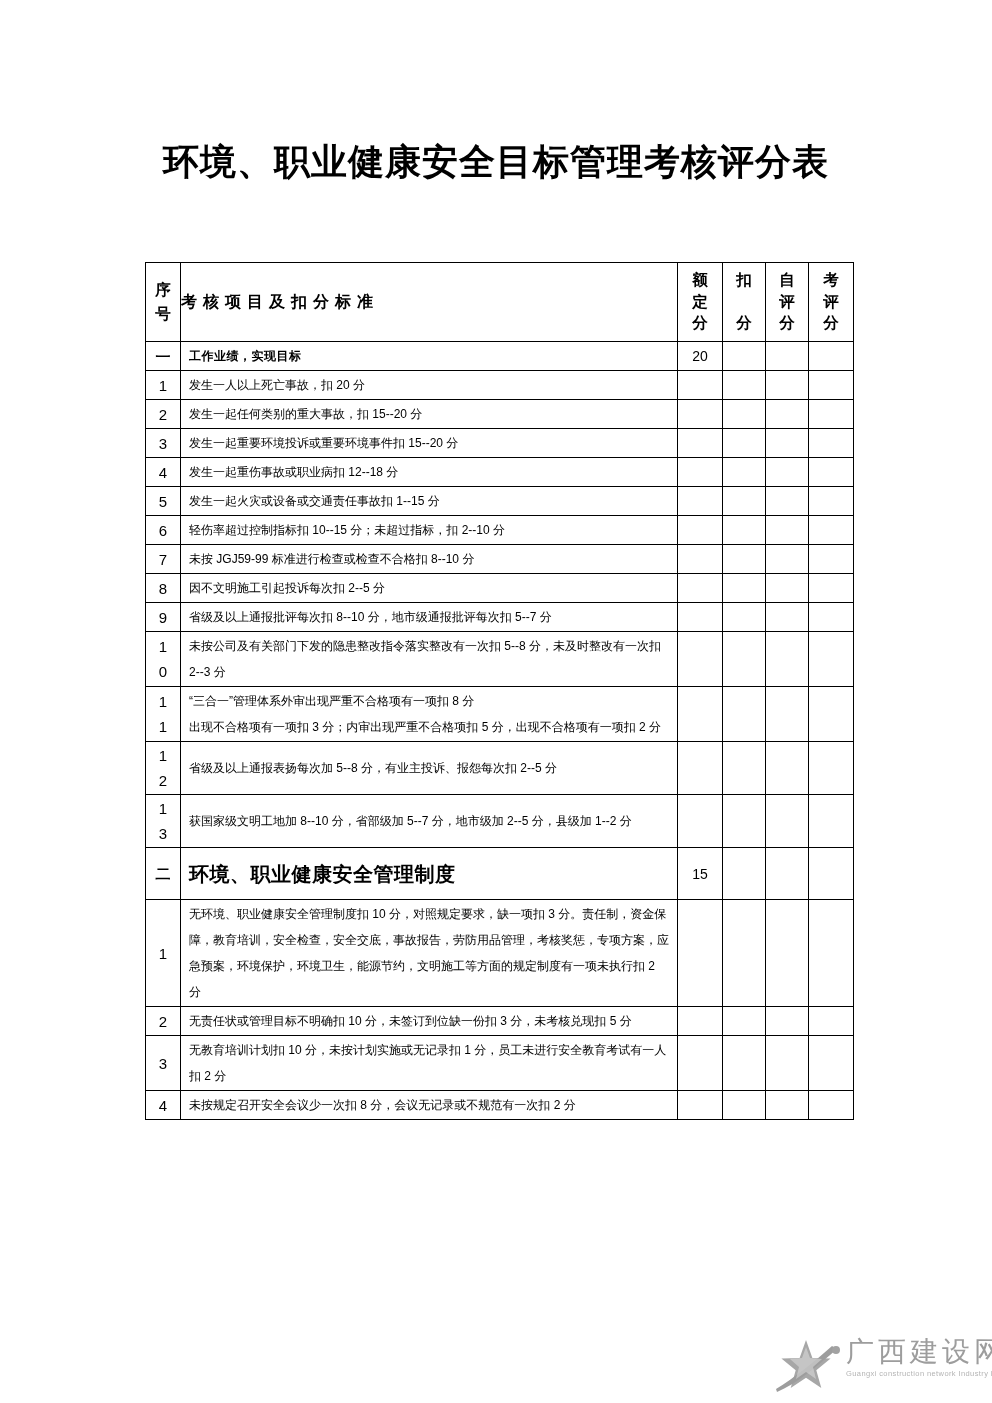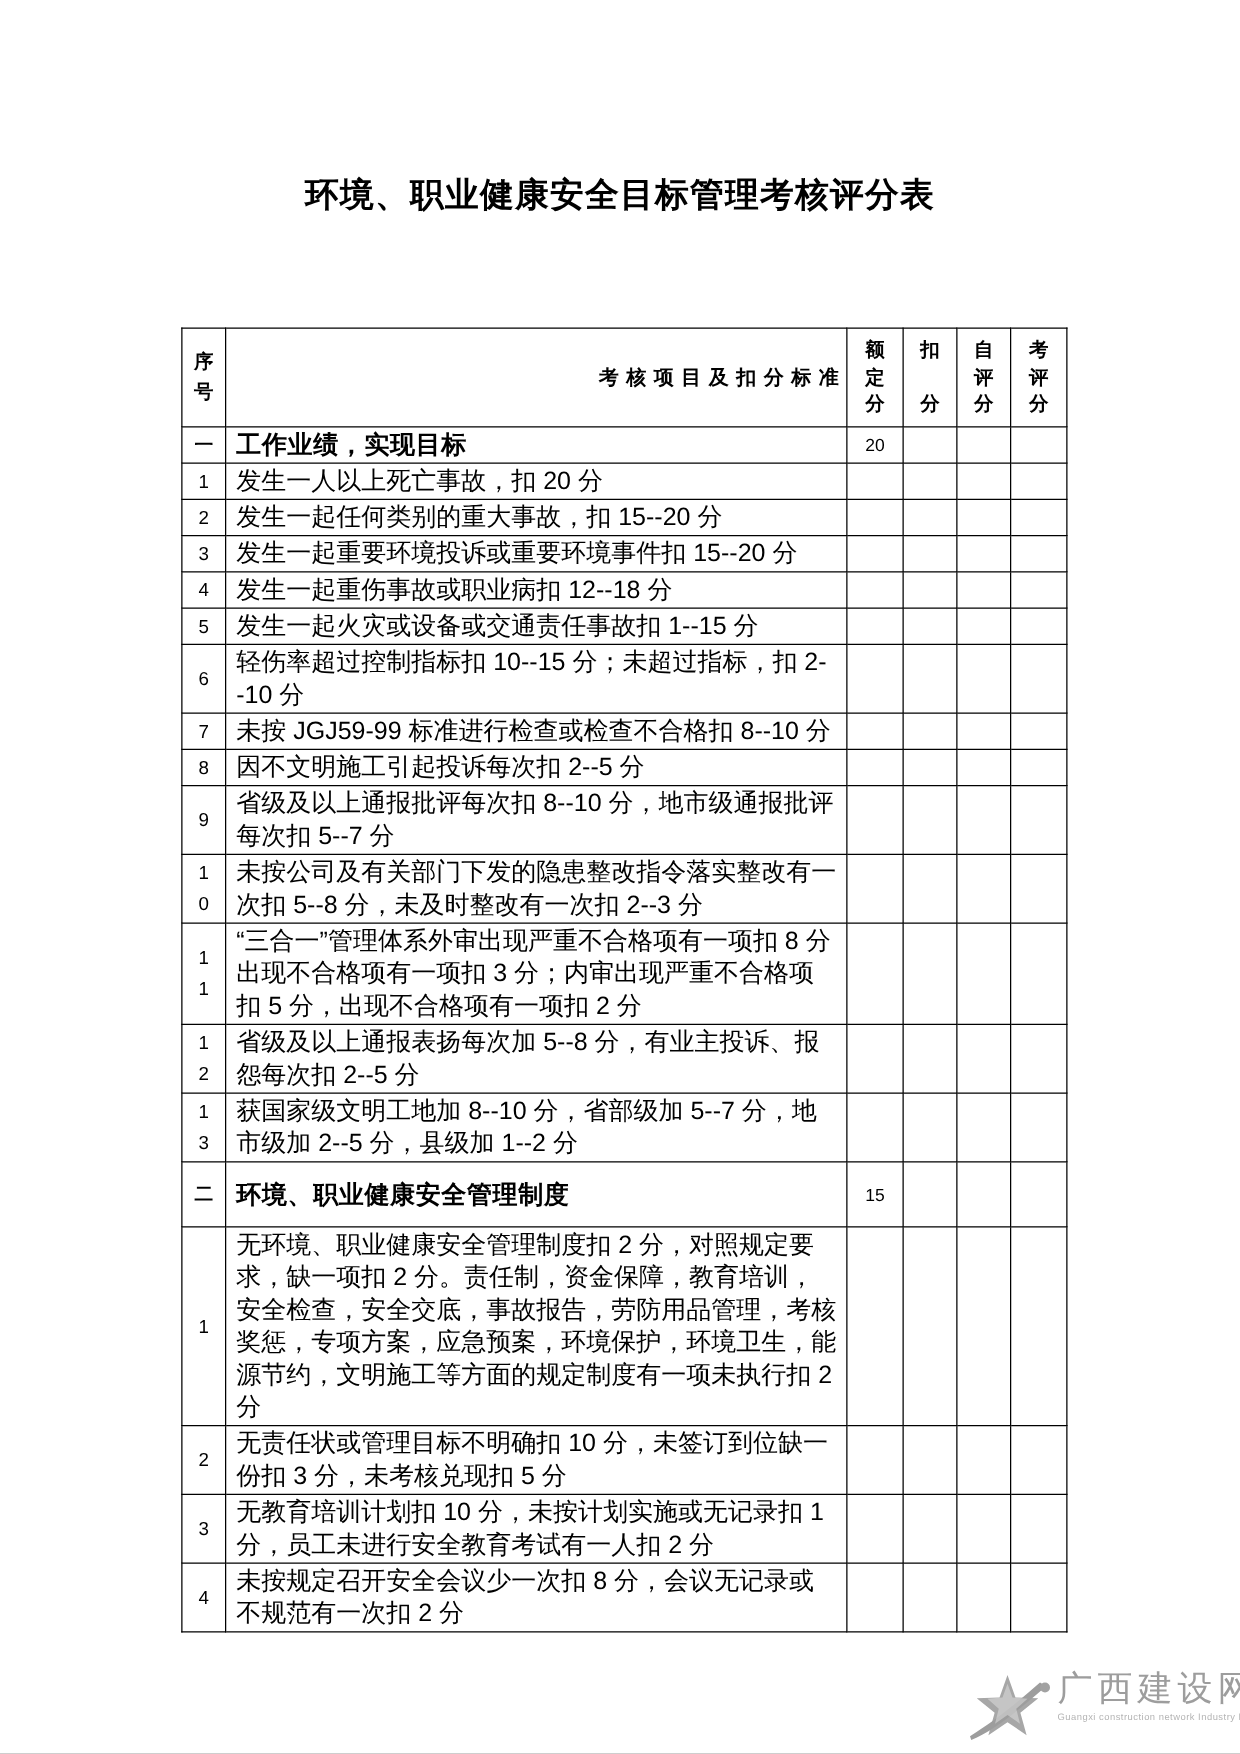--- a/index.html
+++ b/index.html
@@ -9,21 +9,21 @@
     width:992px; height:1403px;
     margin:0 auto;
     background:#ffffff;
     font-family:"Liberation Sans", sans-serif;
     color:#000;
     overflow:hidden;
   }
   .doc-title {
     position:absolute; top:138px; left:0; width:100%;
     text-align:center;
-    font-size:27px; font-weight:bold; letter-spacing:1px;
+    font-size:36px; font-weight:bold; letter-spacing:1px;
   }
   .info-line {
     position:absolute; top:235px; left:148px; width:710px; height:24px;
     font-size:15.5px;
   }
   .info-line .unit-label { position:absolute; left:0; top:0; }
   .info-line .date-label { position:absolute; left:343px; top:0; }
   .info-line .date-value { position:absolute; left:450px; top:0; letter-spacing:2px; }
 
   table.assessment-table {
@@ -31,33 +31,33 @@
     width:708px;
     border-collapse:collapse; table-layout:fixed;
   }
   .assessment-table th, .assessment-table td {
     border:1.5px solid #000;
     vertical-align:middle;
     overflow:hidden;
   }
   thead tr { height:78px; }
   th { font-weight:bold; padding:0; }
-  .th-item { font-size:16px; letter-spacing:6px; text-align:right; }
+  .th-item { font-size:16px; letter-spacing:6px; text-align:left; }
   .vstack, .center-stack {
     display:flex; flex-direction:column; align-items:center;
     height:78px; font-size:15.5px;
   }
   .vstack { justify-content:space-between; padding:7px 0; }
   .center-stack { justify-content:center; line-height:24px; }
 
   .col-no {
     text-align:center; font-size:15px; line-height:25px; padding:1px 0;
   }
   .col-item {
-    text-align:left; font-size:20px; line-height:26px;
+    text-align:left; font-size:12px; line-height:26px;
     padding:1px 8px;
     white-space:pre-line;
   }
   .col-score { text-align:center; font-size:14px; }
   tr.section .col-no, tr.section .col-item { font-weight:bold; }
   tr.section .col-item { letter-spacing:0.5px; }
   tr.tall { height:52px; }
   tr.tall .col-item { font-size:20px; }
 
   .watermark {
@@ -249,21 +249,21 @@
         <tr class="section tall">
           <td class="col-no">二</td>
           <td class="col-item">环境、职业健康安全管理制度</td>
           <td class="col-score">15</td>
           <td class="col-score"></td>
           <td class="col-score"></td>
           <td class="col-score"></td>
         </tr>
         <tr>
           <td class="col-no">1</td>
-          <td class="col-item">无环境、职业健康安全管理制度扣 2 分，对照规定要求，缺一项扣 2 分。责任制，资金保障，教育培训，安全检查，安全交底，事故报告，劳防用品管理，考核奖惩，专项方案，应急预案，环境保护，环境卫生，能源节约，文明施工等方面的规定制度有一项未执行扣 2 分</td>
+          <td class="col-item">无环境、职业健康安全管理制度扣 10 分，对照规定要求，缺一项扣 3 分。责任制，资金保障，教育培训，安全检查，安全交底，事故报告，劳防用品管理，考核奖惩，专项方案，应急预案，环境保护，环境卫生，能源节约，文明施工等方面的规定制度有一项未执行扣 2 分</td>
           <td class="col-score"></td>
           <td class="col-score"></td>
           <td class="col-score"></td>
           <td class="col-score"></td>
         </tr>
         <tr>
           <td class="col-no">2</td>
           <td class="col-item">无责任状或管理目标不明确扣 10 分，未签订到位缺一份扣 3 分，未考核兑现扣 5 分</td>
           <td class="col-score"></td>
           <td class="col-score"></td>

